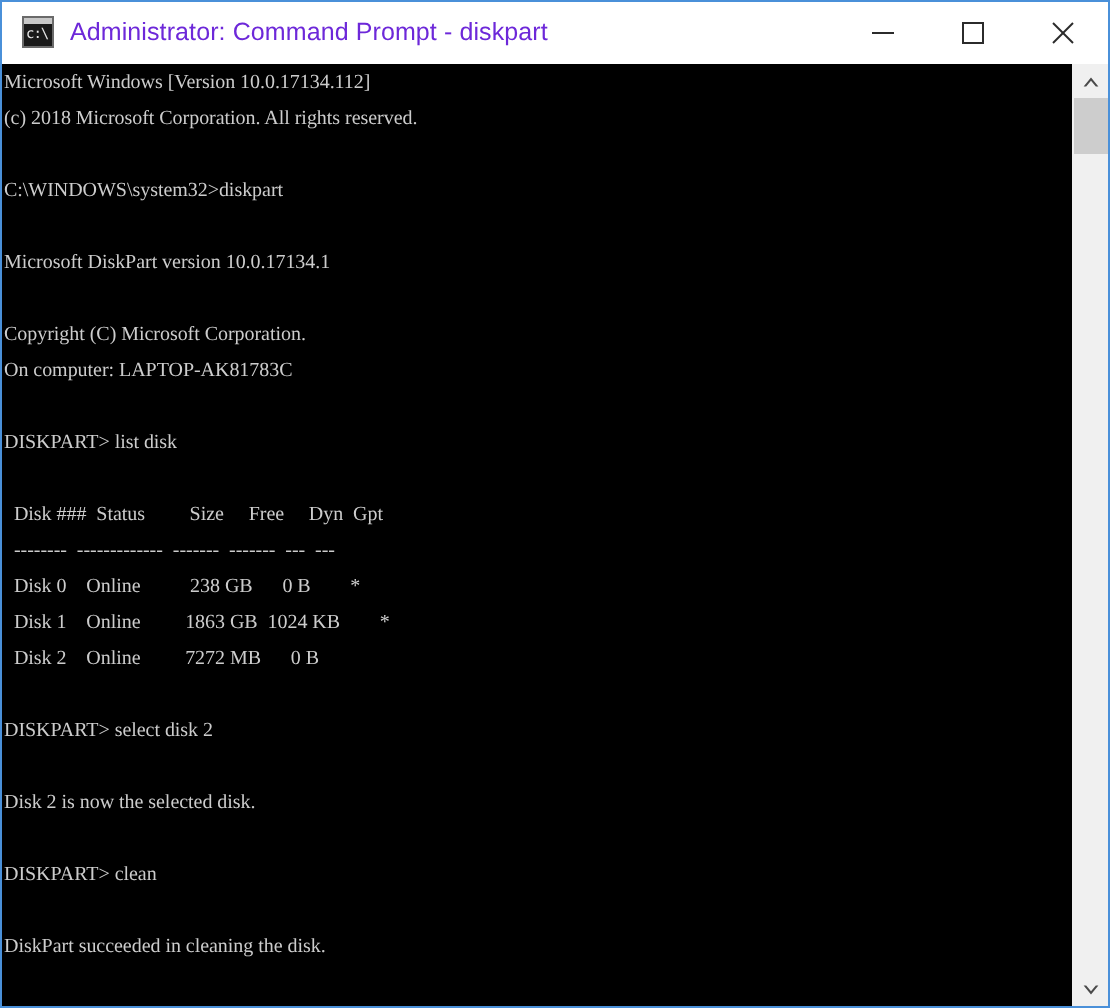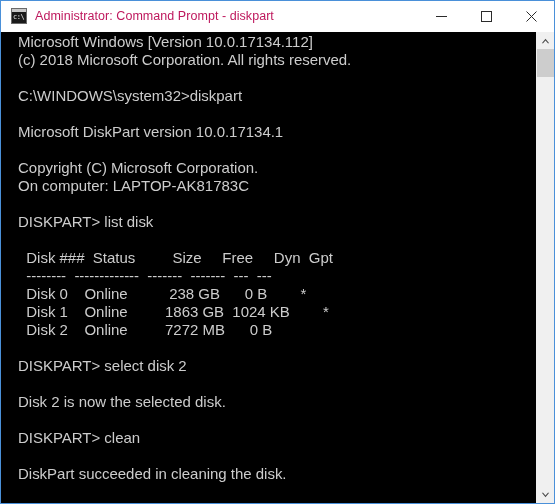--- a/index.html
+++ b/index.html
@@ -60,21 +60,21 @@
     left: 1px;
     top: 4px;
     font-family: "DejaVu Sans Mono", monospace;
     font-size: 7px;
     line-height: 8px;
     color: #e8e8e8;
     letter-spacing: -0.5px;
   }
   #title-text {
     font-size: 12.5px;
-    color: #be185d;
+    color: #6d28d9;
     white-space: nowrap;
     letter-spacing: 0.05px;
   }
   #window-controls {
     margin-left: auto;
     display: flex;
     height: 30px;
   }
   .win-btn {
     width: 45px;
@@ -89,24 +89,24 @@
   
   #console-area {
     flex: 1 1 auto;
     display: flex;
     position: relative;
     background: #000000;
     overflow: hidden;
   }
   #console-text {
     flex: 1 1 auto;
-    padding-left: 17px;
+    padding-left: 1px;
     padding-top: 1px;
-    font-family: Liberation Sans, sans-serif;
-    font-size: 15px;
+    font-family: Liberation Serif, serif;
+    font-size: 10px;
     line-height: 18px;
     color: #cccccc;
     white-space: pre;
     overflow: hidden;
     letter-spacing: -0.02px;
   }
   #console-text .line {
     height: 18px;
     white-space: pre;
   }

